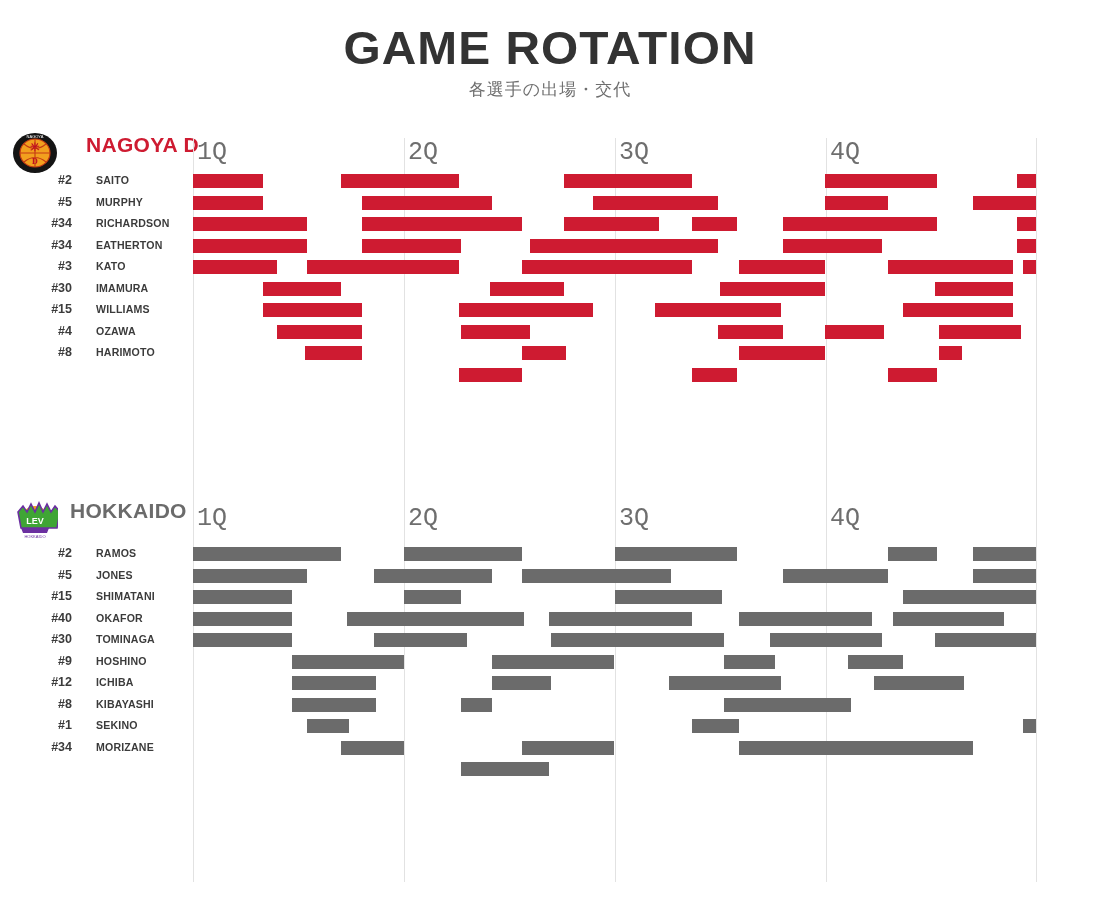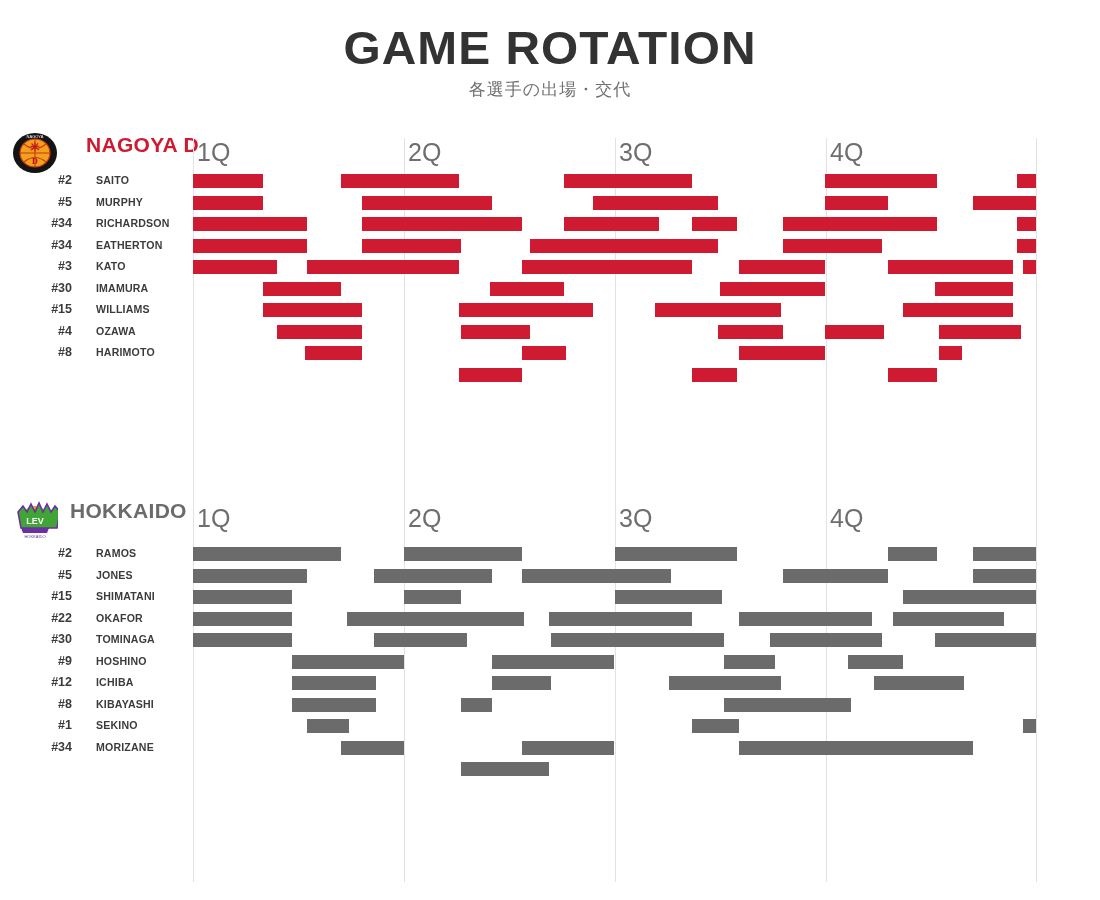--- a/index.html
+++ b/index.html
@@ -56,21 +56,21 @@
   #chart-0 { top: 138px; height: 744px; }
   #chart-1 { top: 504px; height: 378px; }
 
   .qgrid { position: absolute; top: 0; bottom: 0; width: 1px; background: #e2e2e2; }
   .qlabel {
     position: absolute;
     top: 0px;
     font-size: 25px;
     font-weight: 400;
     color: #6e6e6e;
-    font-family: Liberation Sans, sans-serif;
+    font-family: Liberation Mono, monospace;
   }
 
   .rows { position: absolute; left: 0; top: 0; width: 843px; }
   .row { position: relative; height: 21.5px; }
   .bar { position: absolute; top: 3px; height: 14px; }
   .bar.red { background: #CE1B31; }
   .bar.gray { background: #6B6B6B; }
 
   .labels { position: absolute; width: 190px; }
   #labels-0 { left: 0; top: 171px; }
@@ -329,21 +329,21 @@
     </div>
     <div class="lrow">
       <span class="num">#5</span>
       <span class="pname">JONES</span>
     </div>
     <div class="lrow">
       <span class="num">#15</span>
       <span class="pname">SHIMATANI</span>
     </div>
     <div class="lrow">
-      <span class="num">#22</span>
+      <span class="num">#40</span>
       <span class="pname">OKAFOR</span>
     </div>
     <div class="lrow">
       <span class="num">#30</span>
       <span class="pname">TOMINAGA</span>
     </div>
     <div class="lrow">
       <span class="num">#9</span>
       <span class="pname">HOSHINO</span>
     </div>

